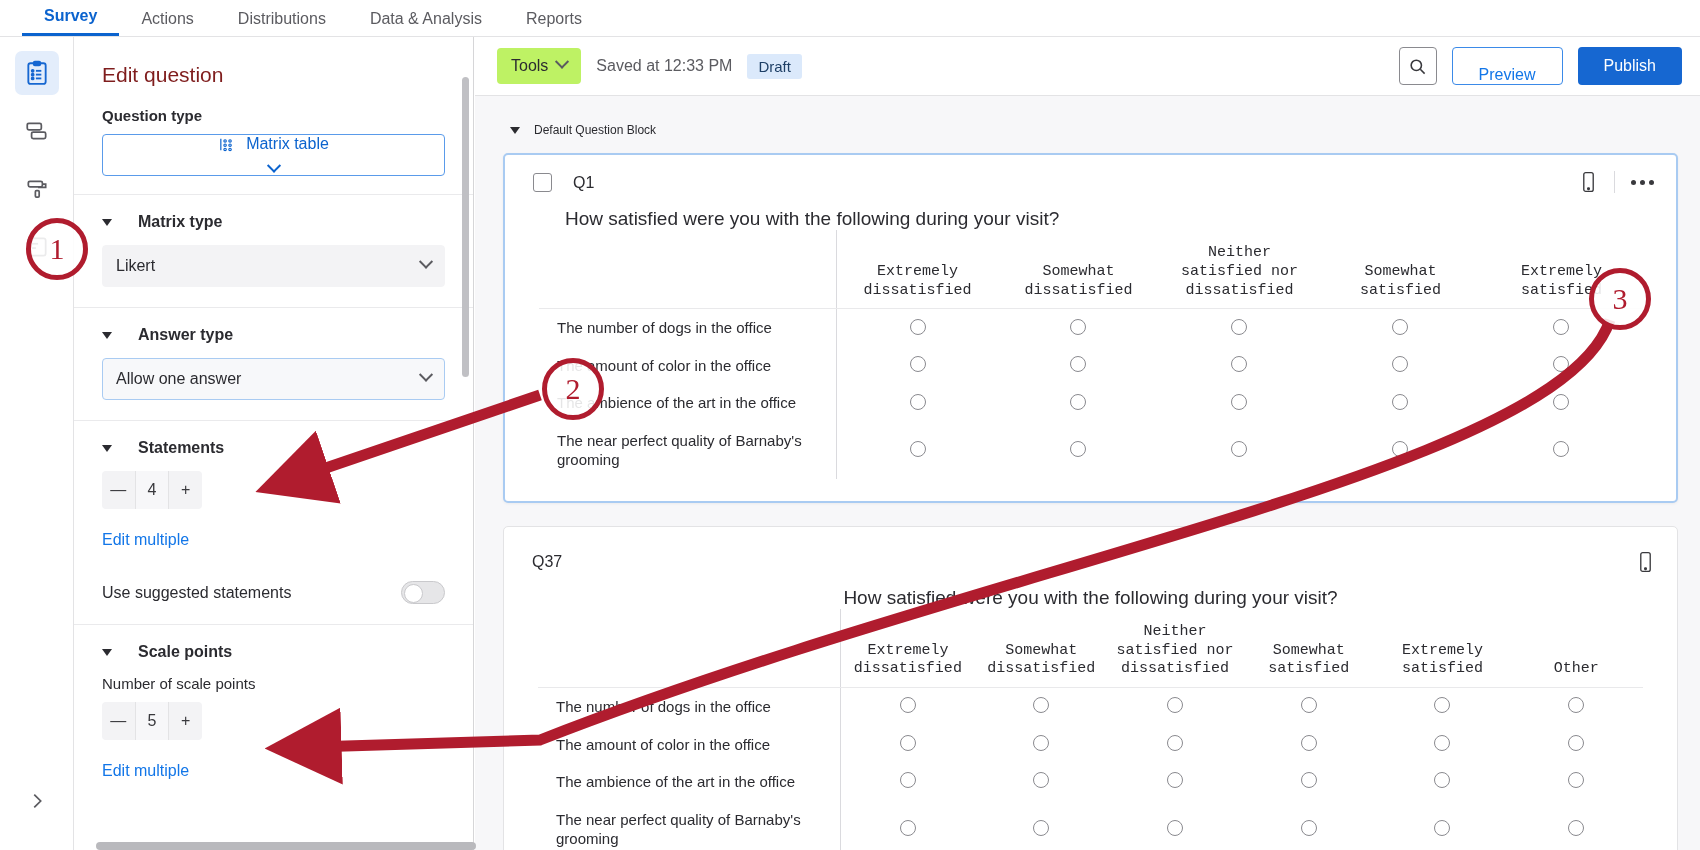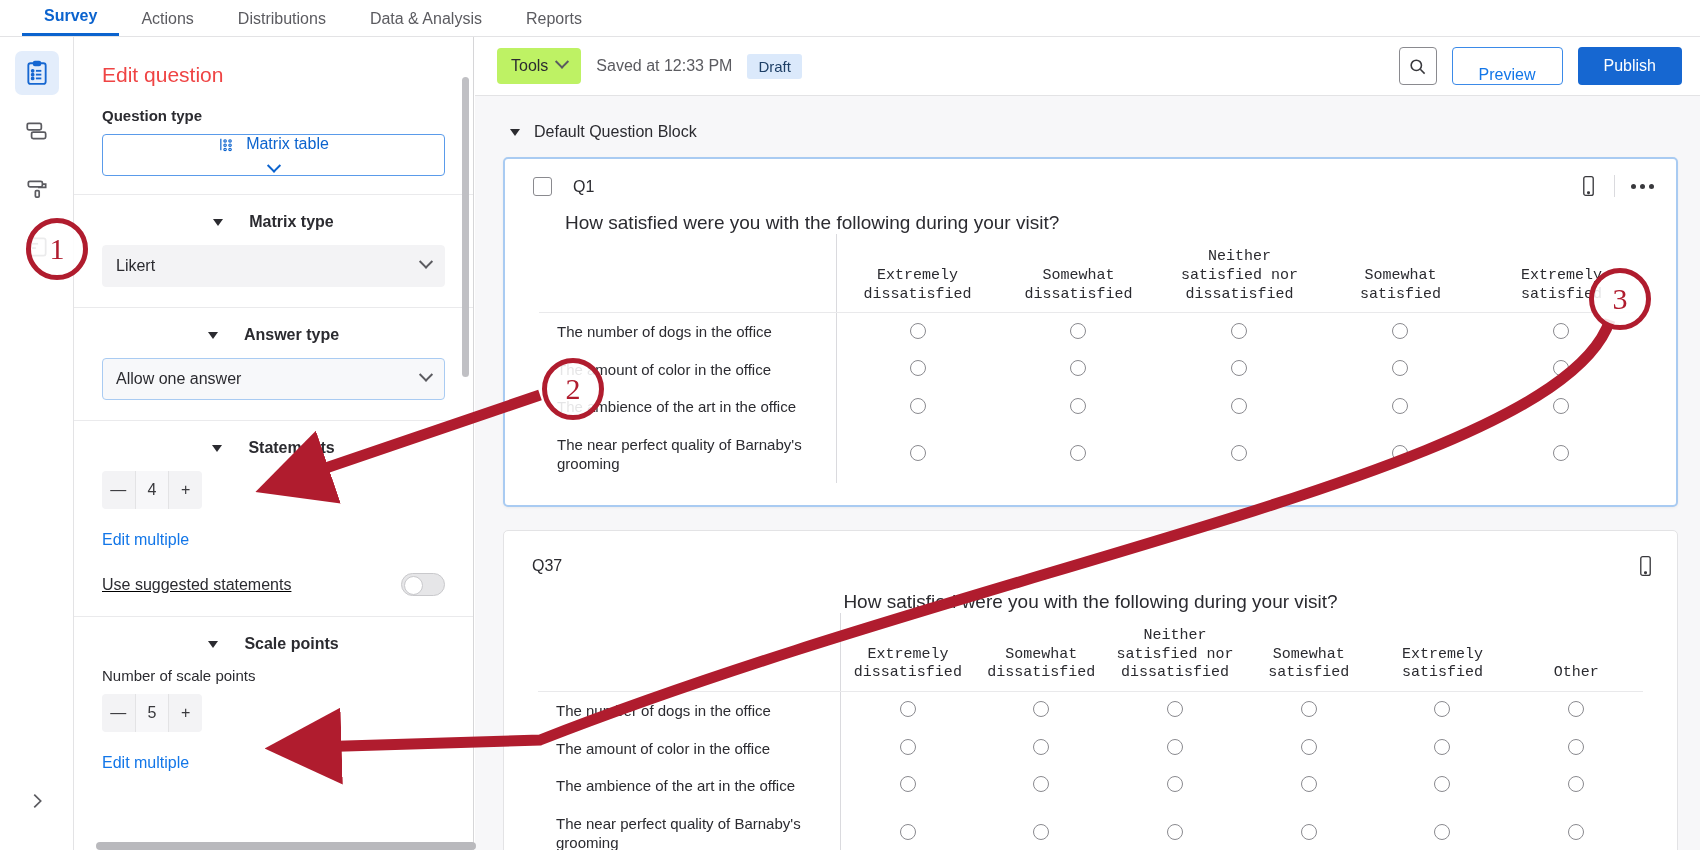--- a/index.html
+++ b/index.html
@@ -37,26 +37,26 @@
     position: absolute; bottom: 38px; left: 0; width: 74px;
     display: flex; justify-content: center; cursor: pointer;
   }
 
   
   .panel {
     position: absolute; top: 37px; left: 74px; width: 400px; height: 813px;
     background: #fff; border-right: 1px solid #d6d6d8; overflow: hidden;
   }
   .panel-inner { padding: 0 28px; }
-  .panel-title { font-size: 21px; color: #ef4444; padding: 26px 0 20px 0; }
+  .panel-title { font-size: 21px; color: #7f1d1d; padding: 26px 0 20px 0; }
   .panel-label { font-size: 15px; font-weight: bold; color: #2b2b30; margin-bottom: 10px; }
   .sect { border-top: 1px solid #eaeaec; padding: 18px 0 20px 0; }
   .sect-head {
     display: flex; align-items: center; gap: 26px;
-    font-size: 16px; font-weight: bold; color: #2b2b30; margin-bottom: 14px; cursor: pointer; justify-content: center;
+    font-size: 16px; font-weight: bold; color: #2b2b30; margin-bottom: 14px; cursor: pointer;
   }
   .caret-down {
     width: 0; height: 0; border-left: 5px solid transparent;
     border-right: 5px solid transparent; border-top: 7px solid #2b2b30;
   }
   .select {
     height: 42px; border-radius: 4px; display: flex; align-items: center;
     justify-content: space-between; padding: 0 13px; font-size: 16px; cursor: pointer;
   }
   .select.primary { border: 1px solid #5a9bea; color: #0b63ce; background: #fff; flex-direction: column; }
@@ -123,21 +123,21 @@
     justify-content: center; background: #fff; cursor: pointer;
   }
   .btn-solid {
     height: 38px; padding: 0 26px; border-radius: 4px; background: #1667d1;
     color: #fff; font-size: 16px; display: flex; align-items: center;
     justify-content: center; cursor: pointer; border: none;
   }
 
   .blockhead {
     display: flex; align-items: center; gap: 14px;
-    padding: 27px 16px 0 35px; font-size: 16px; color: #2b2b30;
+    padding: 27px 16px 0 35px; font-size: 12px; color: #2b2b30;
   }
   .qcard {
     margin: 16px 22px 0 28px; background: #fff; border-radius: 5px;
     border: 1px solid #e3e3e5; position: relative;
   }
   .qcard.selected { border: 2px solid #a9cbf2; box-shadow: 0 1px 3px rgba(0,0,0,.05); }
   .qcard-top {
     display: flex; align-items: center; padding: 18px 22px 0 28px;
   }
   .qcheck {
@@ -297,21 +297,21 @@
         <div class="sect-head">
           <span class="caret-down"></span>
           <span>Statements</span>
         </div>
         <div class="stepper">
           <div>—</div>
           <div class="val">4</div>
           <div>+</div>
         </div>
         <div class="link" style="margin-top:22px;">Edit multiple</div>
-        <div class="togglerow" style="margin-top:24px;text-decoration:underline;">
+        <div class="togglerow" style="margin-top:32px;">
           <span style="font-size:16px;color:#2b2b30;">Use suggested statements</span>
           <span class="toggle"></span>
         </div>
       </div>
     </div>
 
     <div class="sect">
       <div class="panel-inner">
         <div class="sect-head">
           <span class="caret-down"></span>

